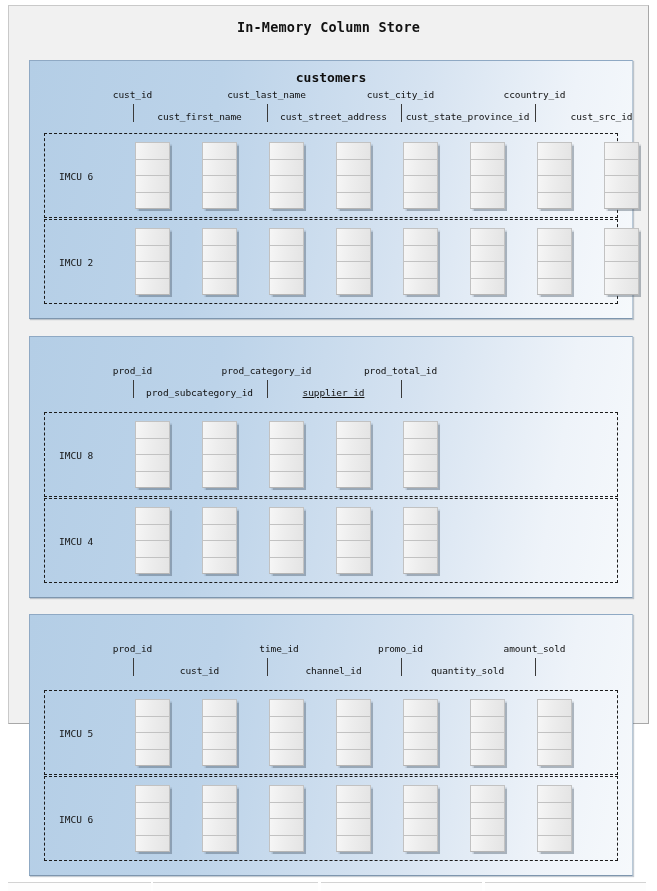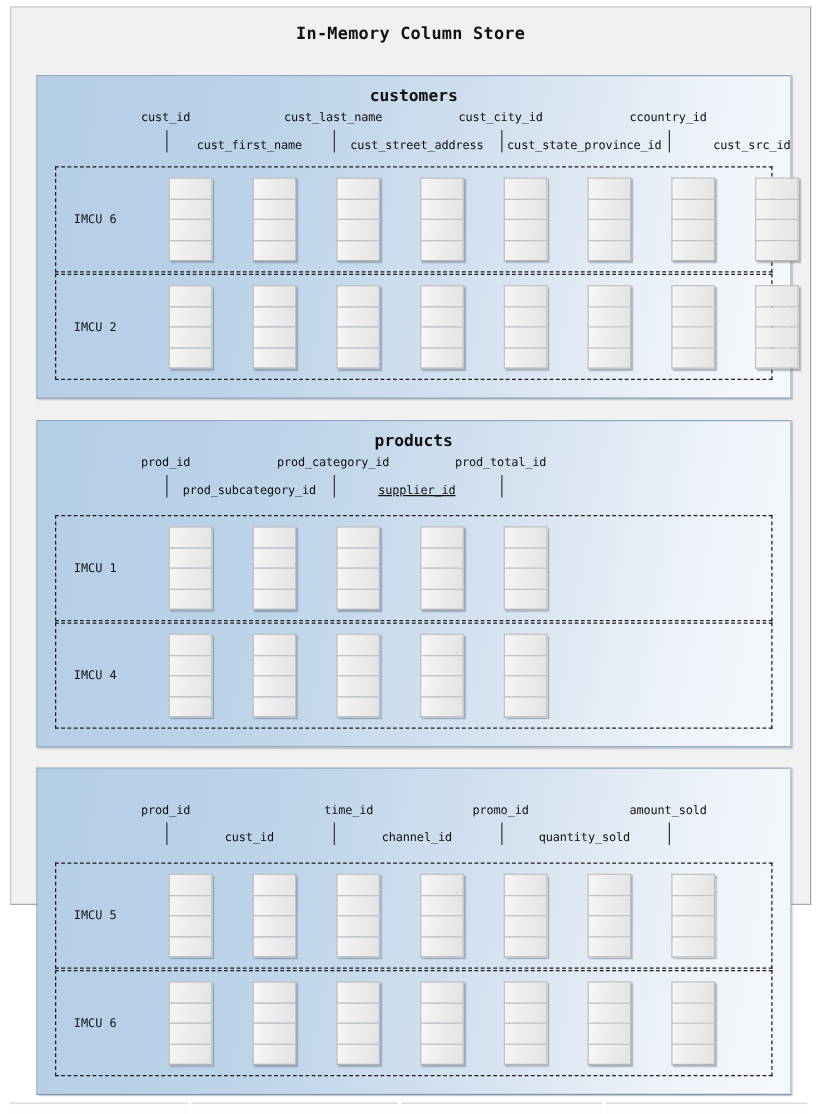--- a/index.html
+++ b/index.html
@@ -260,31 +260,30 @@
           </div>
           <div class="colstack" style="left: 559px;">
             <div class="cell"></div>
             <div class="cell"></div>
             <div class="cell"></div>
             <div class="cell"></div>
           </div>
         </div>
       </div>
       <div class="table-panel" style="top: 330px; height: 262px;">
-        <div class="table-name">products</div>
         <div class="col-label row-top" style="left: 102.5px;">prod_id</div>
         <div class="leader from-top" style="left: 102.5px;"></div>
         <div class="col-label row-bot" style="left: 169.5px;">prod_subcategory_id</div>
         <div class="col-label row-top" style="left: 236.5px;">prod_category_id</div>
         <div class="leader from-top" style="left: 236.5px;"></div>
         <div class="col-label row-bot" style="left: 303.5px; text-decoration: underline;">supplier_id</div>
         <div class="col-label row-top" style="left: 370.5px;">prod_total_id</div>
         <div class="leader from-top" style="left: 370.5px;"></div>
         <div class="imcu" style="top: 75px; height: 85px;">
-          <div class="imcu-label">IMCU 1</div>
+          <div class="imcu-label">IMCU 8</div>
           <div class="colstack" style="left: 90px;">
             <div class="cell"></div>
             <div class="cell"></div>
             <div class="cell"></div>
             <div class="cell"></div>
           </div>
           <div class="colstack" style="left: 157px;">
             <div class="cell"></div>
             <div class="cell"></div>
             <div class="cell"></div>

